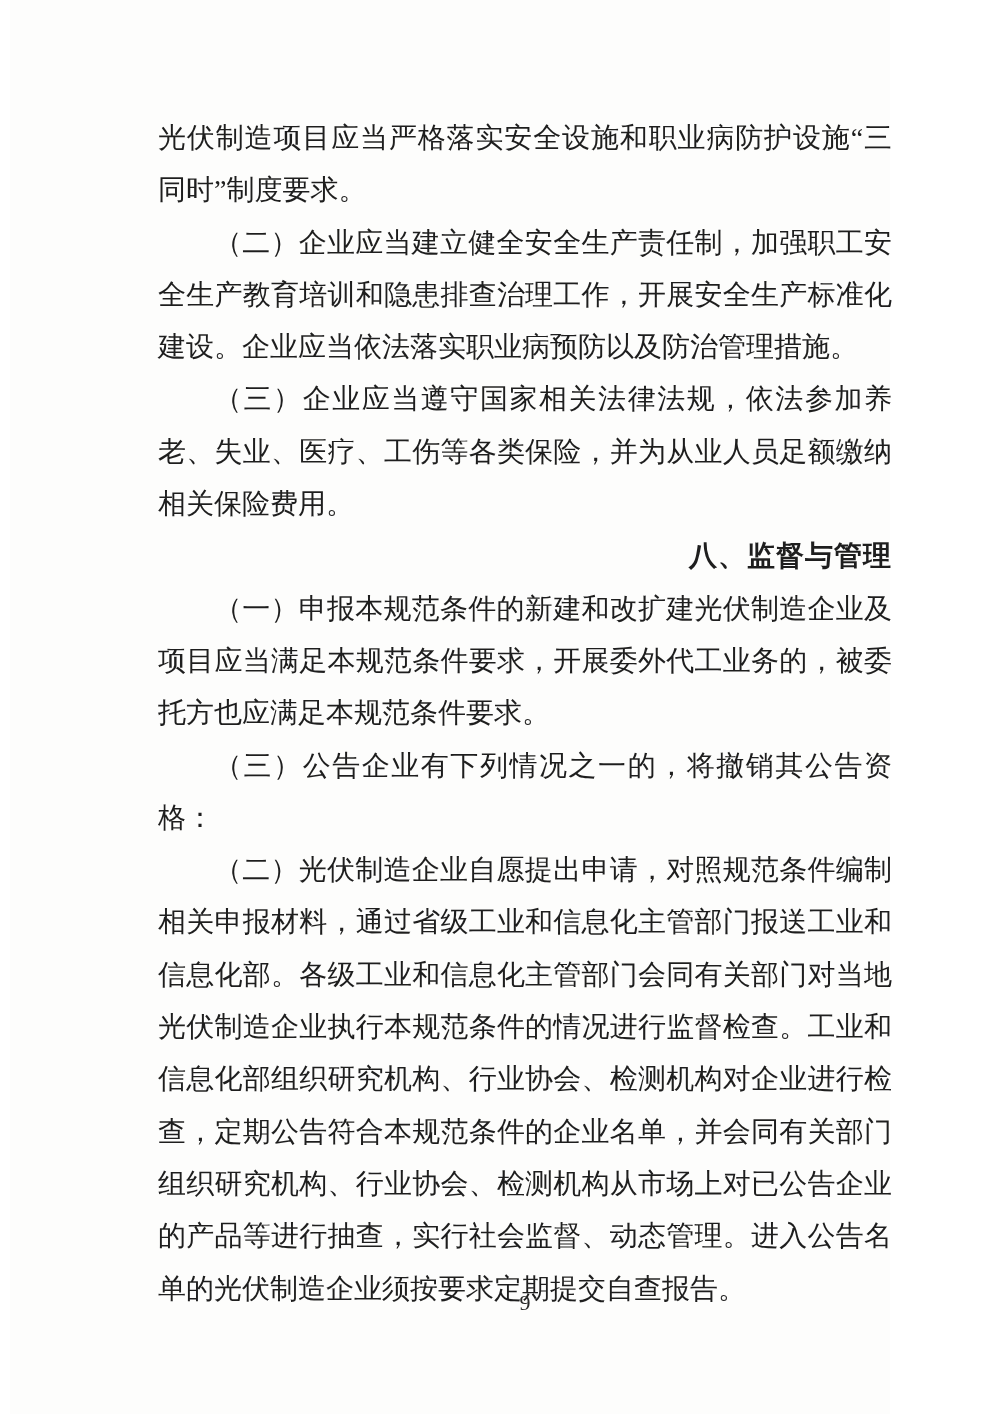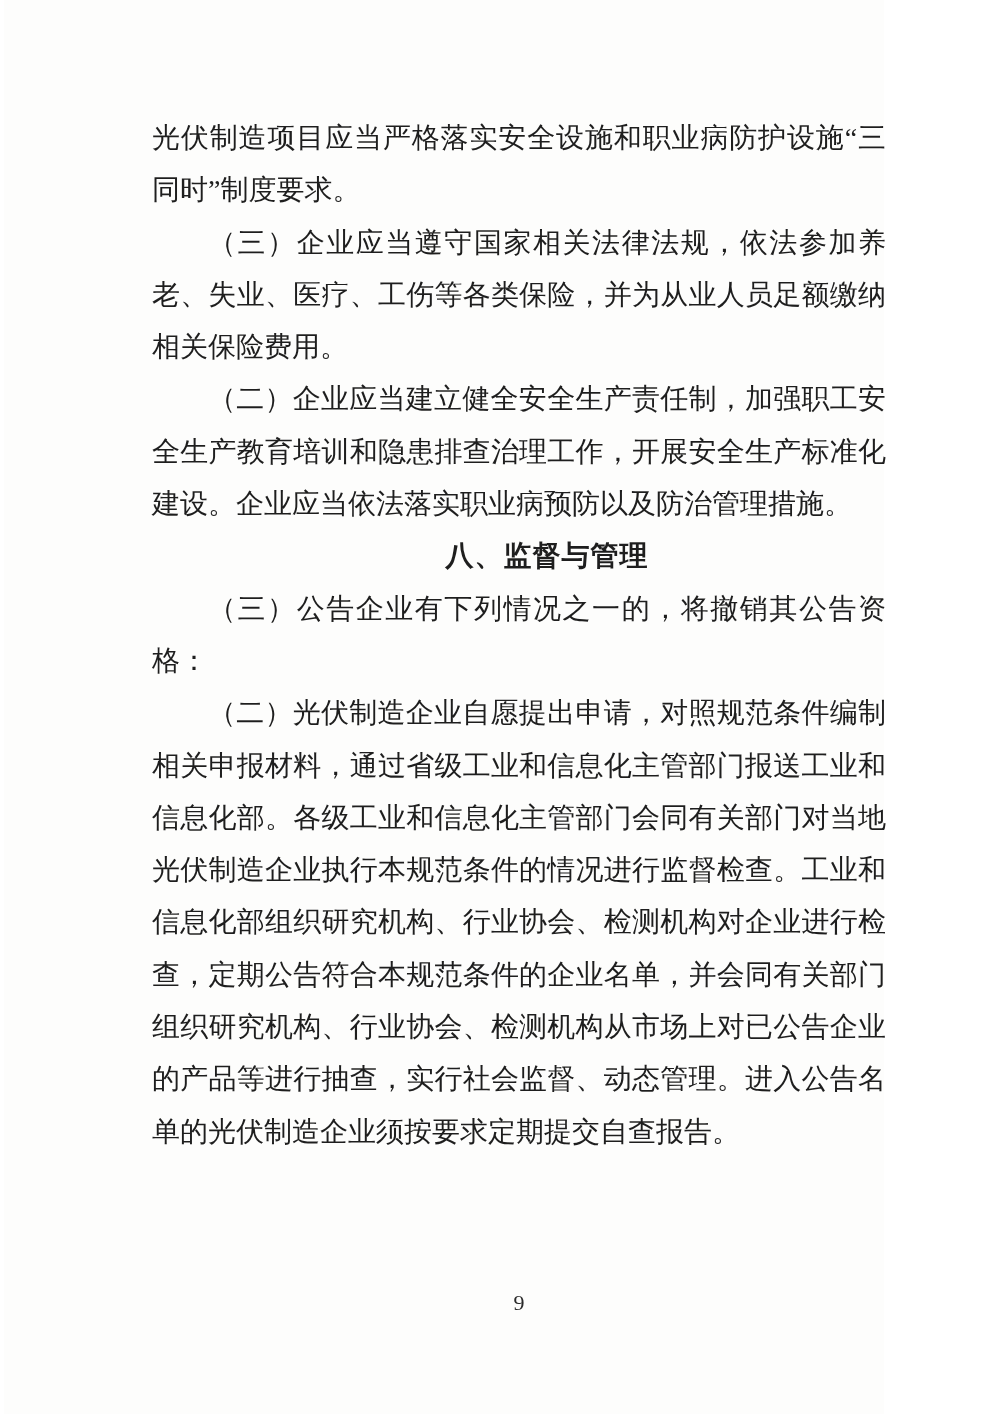--- a/index.html
+++ b/index.html
@@ -8,21 +8,21 @@
   }
   body {
     width: 1000px;
     height: 1414px;
     background: #ffffff;
     position: relative;
     overflow: hidden;
   }
   .page {
     position: absolute;
-    left: 4px;
+    left: 10px;
     top: 0;
     width: 880px;
     height: 1414px;
     background: #fdfdfc;
   }
   .text-block {
     position: absolute;
     left: 148px;
     top: 112px;
     width: 734px;
@@ -37,21 +37,21 @@
     margin: 0;
     padding: 0;
   }
   .para-indent {
     text-indent: 2em;
   }
   .section-heading {
     font-family: "Liberation Sans", "DejaVu Sans", sans-serif;
     font-weight: bold;
     text-indent: 2em;
-    text-align: center;
+    text-align: right;
     letter-spacing: 1px;
   }
   .page-number {
     position: absolute;
     left: 148px;
     top: 1288px;
     width: 734px;
     text-align: center;
     color: #2a2a2a;
     font-family: "Liberation Serif", "DejaVu Serif", serif;
@@ -59,22 +59,23 @@
     line-height: 30px;
   }
 </style>
 </head>
 <body>
 
 <div class="page">
 
   <div class="text-block">
     <p>光伏制造项目应当严格落实安全设施和职业病防护设施“三同时”制度要求。</p>
+    <p class="para-indent">（二）企业应当建立健全安全生产责任制，加强职工安全生产教育培训和隐患排查治理工作，开展安全生产标准化建设。企业应当依法落实职业病预防以及防治管理措施。</p>
     <p class="para-indent">（三）企业应当遵守国家相关法律法规，依法参加养老、失业、医疗、工伤等各类保险，并为从业人员足额缴纳相关保险费用。</p>
-    <p class="para-indent">（二）企业应当建立健全安全生产责任制，加强职工安全生产教育培训和隐患排查治理工作，开展安全生产标准化建设。企业应当依法落实职业病预防以及防治管理措施。</p>
     <p class="section-heading">八、监督与管理</p>
+    <p class="para-indent">（一）申报本规范条件的新建和改扩建光伏制造企业及项目应当满足本规范条件要求，开展委外代工业务的，被委托方也应满足本规范条件要求。</p>
     <p class="para-indent">（三）公告企业有下列情况之一的，将撤销其公告资格：</p>
     <p class="para-indent">（二）光伏制造企业自愿提出申请，对照规范条件编制相关申报材料，通过省级工业和信息化主管部门报送工业和信息化部。各级工业和信息化主管部门会同有关部门对当地光伏制造企业执行本规范条件的情况进行监督检查。工业和信息化部组织研究机构、行业协会、检测机构对企业进行检查，定期公告符合本规范条件的企业名单，并会同有关部门组织研究机构、行业协会、检测机构从市场上对已公告企业的产品等进行抽查，实行社会监督、动态管理。进入公告名单的光伏制造企业须按要求定期提交自查报告。</p>
   </div>
 
   <div class="page-number">9</div>
 
 </div>
 
 </body></html>

